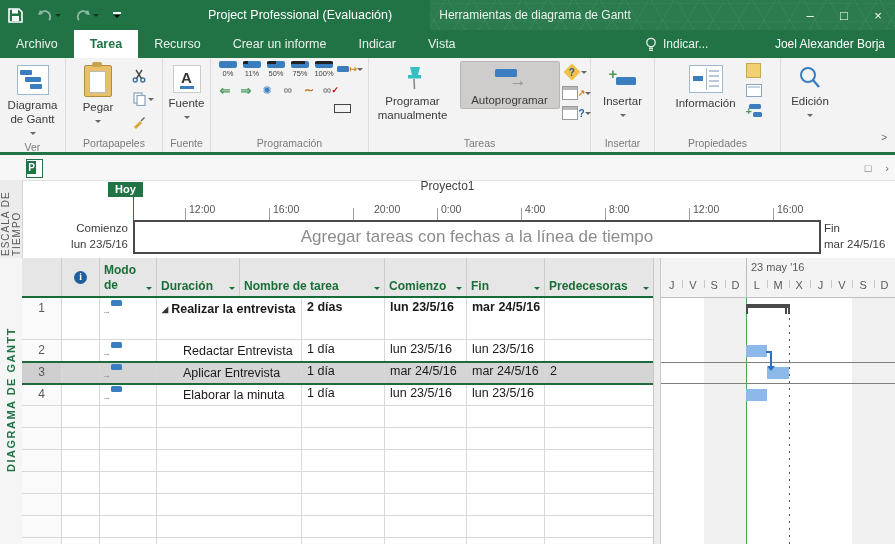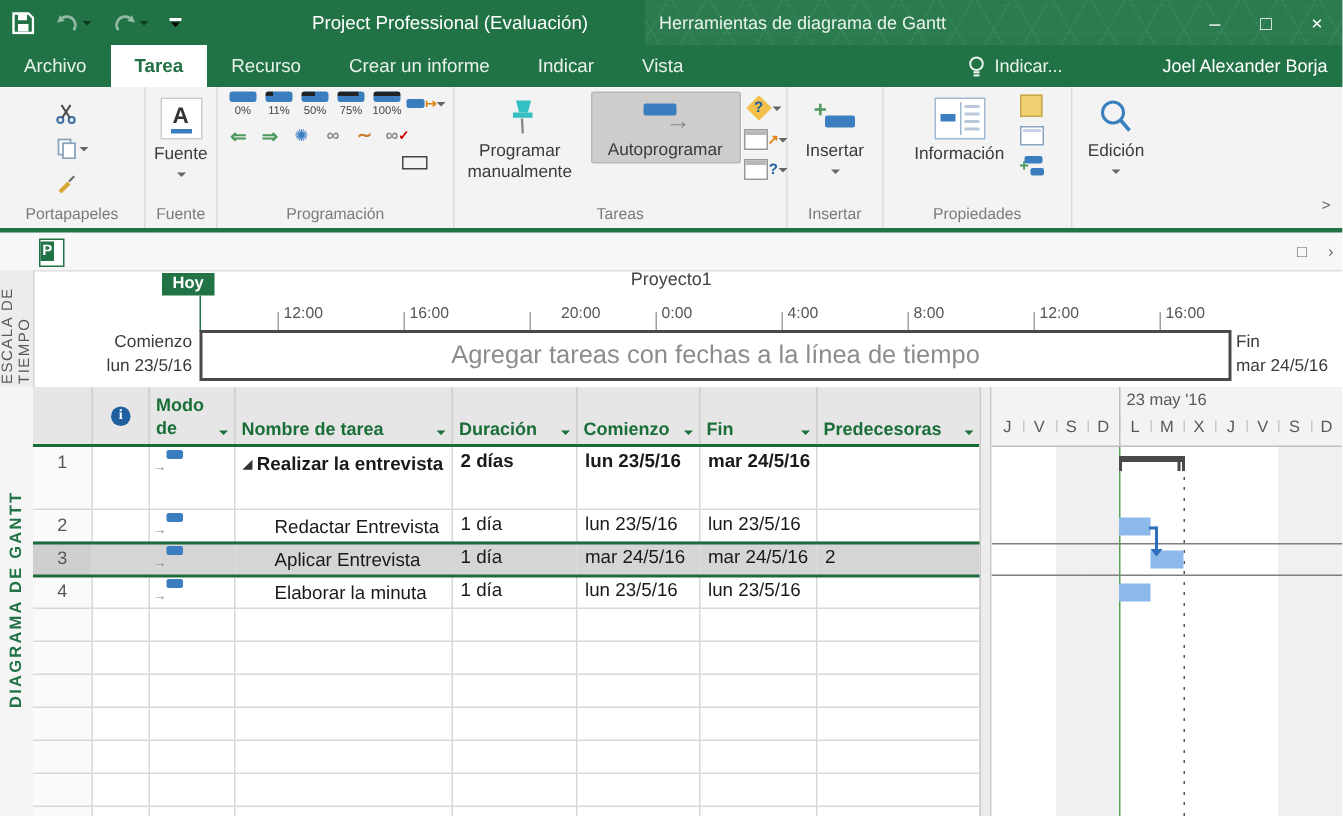--- a/index.html
+++ b/index.html
@@ -198,23 +198,42 @@
       <rect x="4" y="10.5" width="4" height="1.4" fill="#eaf3ec"></rect>
       <rect x="4" y="12.6" width="4" height="1.4" fill="#eaf3ec"></rect>
     </svg>
     <span>Indicar...</span>
   </div>
   <div class="username">Joel Alexander Borja</div>
 </div>
 
 <div class="abs ribbon">
 
+  <div class="rgroup" style="width:66px;">
+    <div class="rgroup-body">
+      <div class="bigbtn">
+        <span class="ic gantt-ic">
+          <i style="left:2px;top:4px;width:12px;"></i>
+            <i style="left:7px;top:11px;width:16px;"></i>
+            <i style="left:12px;top:18px;width:12px;"></i>
+        </span>
+        <span class="biglabel"><span>Diagrama</span><br>
+        <span>de Gantt</span> <span class="caret small" style="color:#666;"></span></span>
+      </div>
+    </div>
+    <div class="grouplabel">Ver</div>
+  </div>
 
   <div class="rgroup" style="width:97px;">
     <div class="rgroup-body">
+      <div class="bigbtn">
+        <span class="ic clip-ic"></span>
+        <span class="biglabel"><span>Pegar</span><br>
+        <span class="caret small" style="color:#666;"></span></span>
+      </div>
       <div class="stackcol" style="margin-top:4px;">
         <div class="smallbtn">
           <svg class="svgic" width="14" height="14" viewBox="0 0 14 14">
             <circle cx="3.2" cy="11" r="2" fill="none" stroke="#3f6fa5" stroke-width="1.4"></circle>
             <circle cx="10.8" cy="11" r="2" fill="none" stroke="#3f6fa5" stroke-width="1.4"></circle>
             <path d="M4.5 9.5 L10 1 M9.5 9.5 L4 1" stroke="#4a4a4a" stroke-width="1.4"></path>
           </svg>
         </div>
         <div class="smallbtn" style="width:30px;">
           <svg class="svgic" width="13" height="14" viewBox="0 0 13 14">
@@ -472,26 +491,26 @@
   <div class="abs table">
     <div class="thead">
       <div class="th" style="width:40px;"></div>
       <div class="th" style="width:38px;align-items:center;justify-content:center;">
         <span class="info-ic">i</span>
       </div>
       <div class="th" style="width:57px;line-height:1.25;">
         <span><span>Modo</span><br><span>de</span></span>
         <span class="hcaret caret small"></span>
       </div>
+      <div class="th" style="width:83px;">
+        <span>Duración</span>
+        <span class="hcaret caret small"></span>
+      </div>
       <div class="th" style="width:145px;">
         <span>Nombre de tarea</span>
-        <span class="hcaret caret small"></span>
-      </div>
-      <div class="th" style="width:83px;">
-        <span>Duración</span>
         <span class="hcaret caret small"></span>
       </div>
       <div class="th" style="width:82px;">
         <span>Comienzo</span>
         <span class="hcaret caret small"></span>
       </div>
       <div class="th" style="width:78px;">
         <span>Fin</span>
         <span class="hcaret caret small"></span>
       </div>

